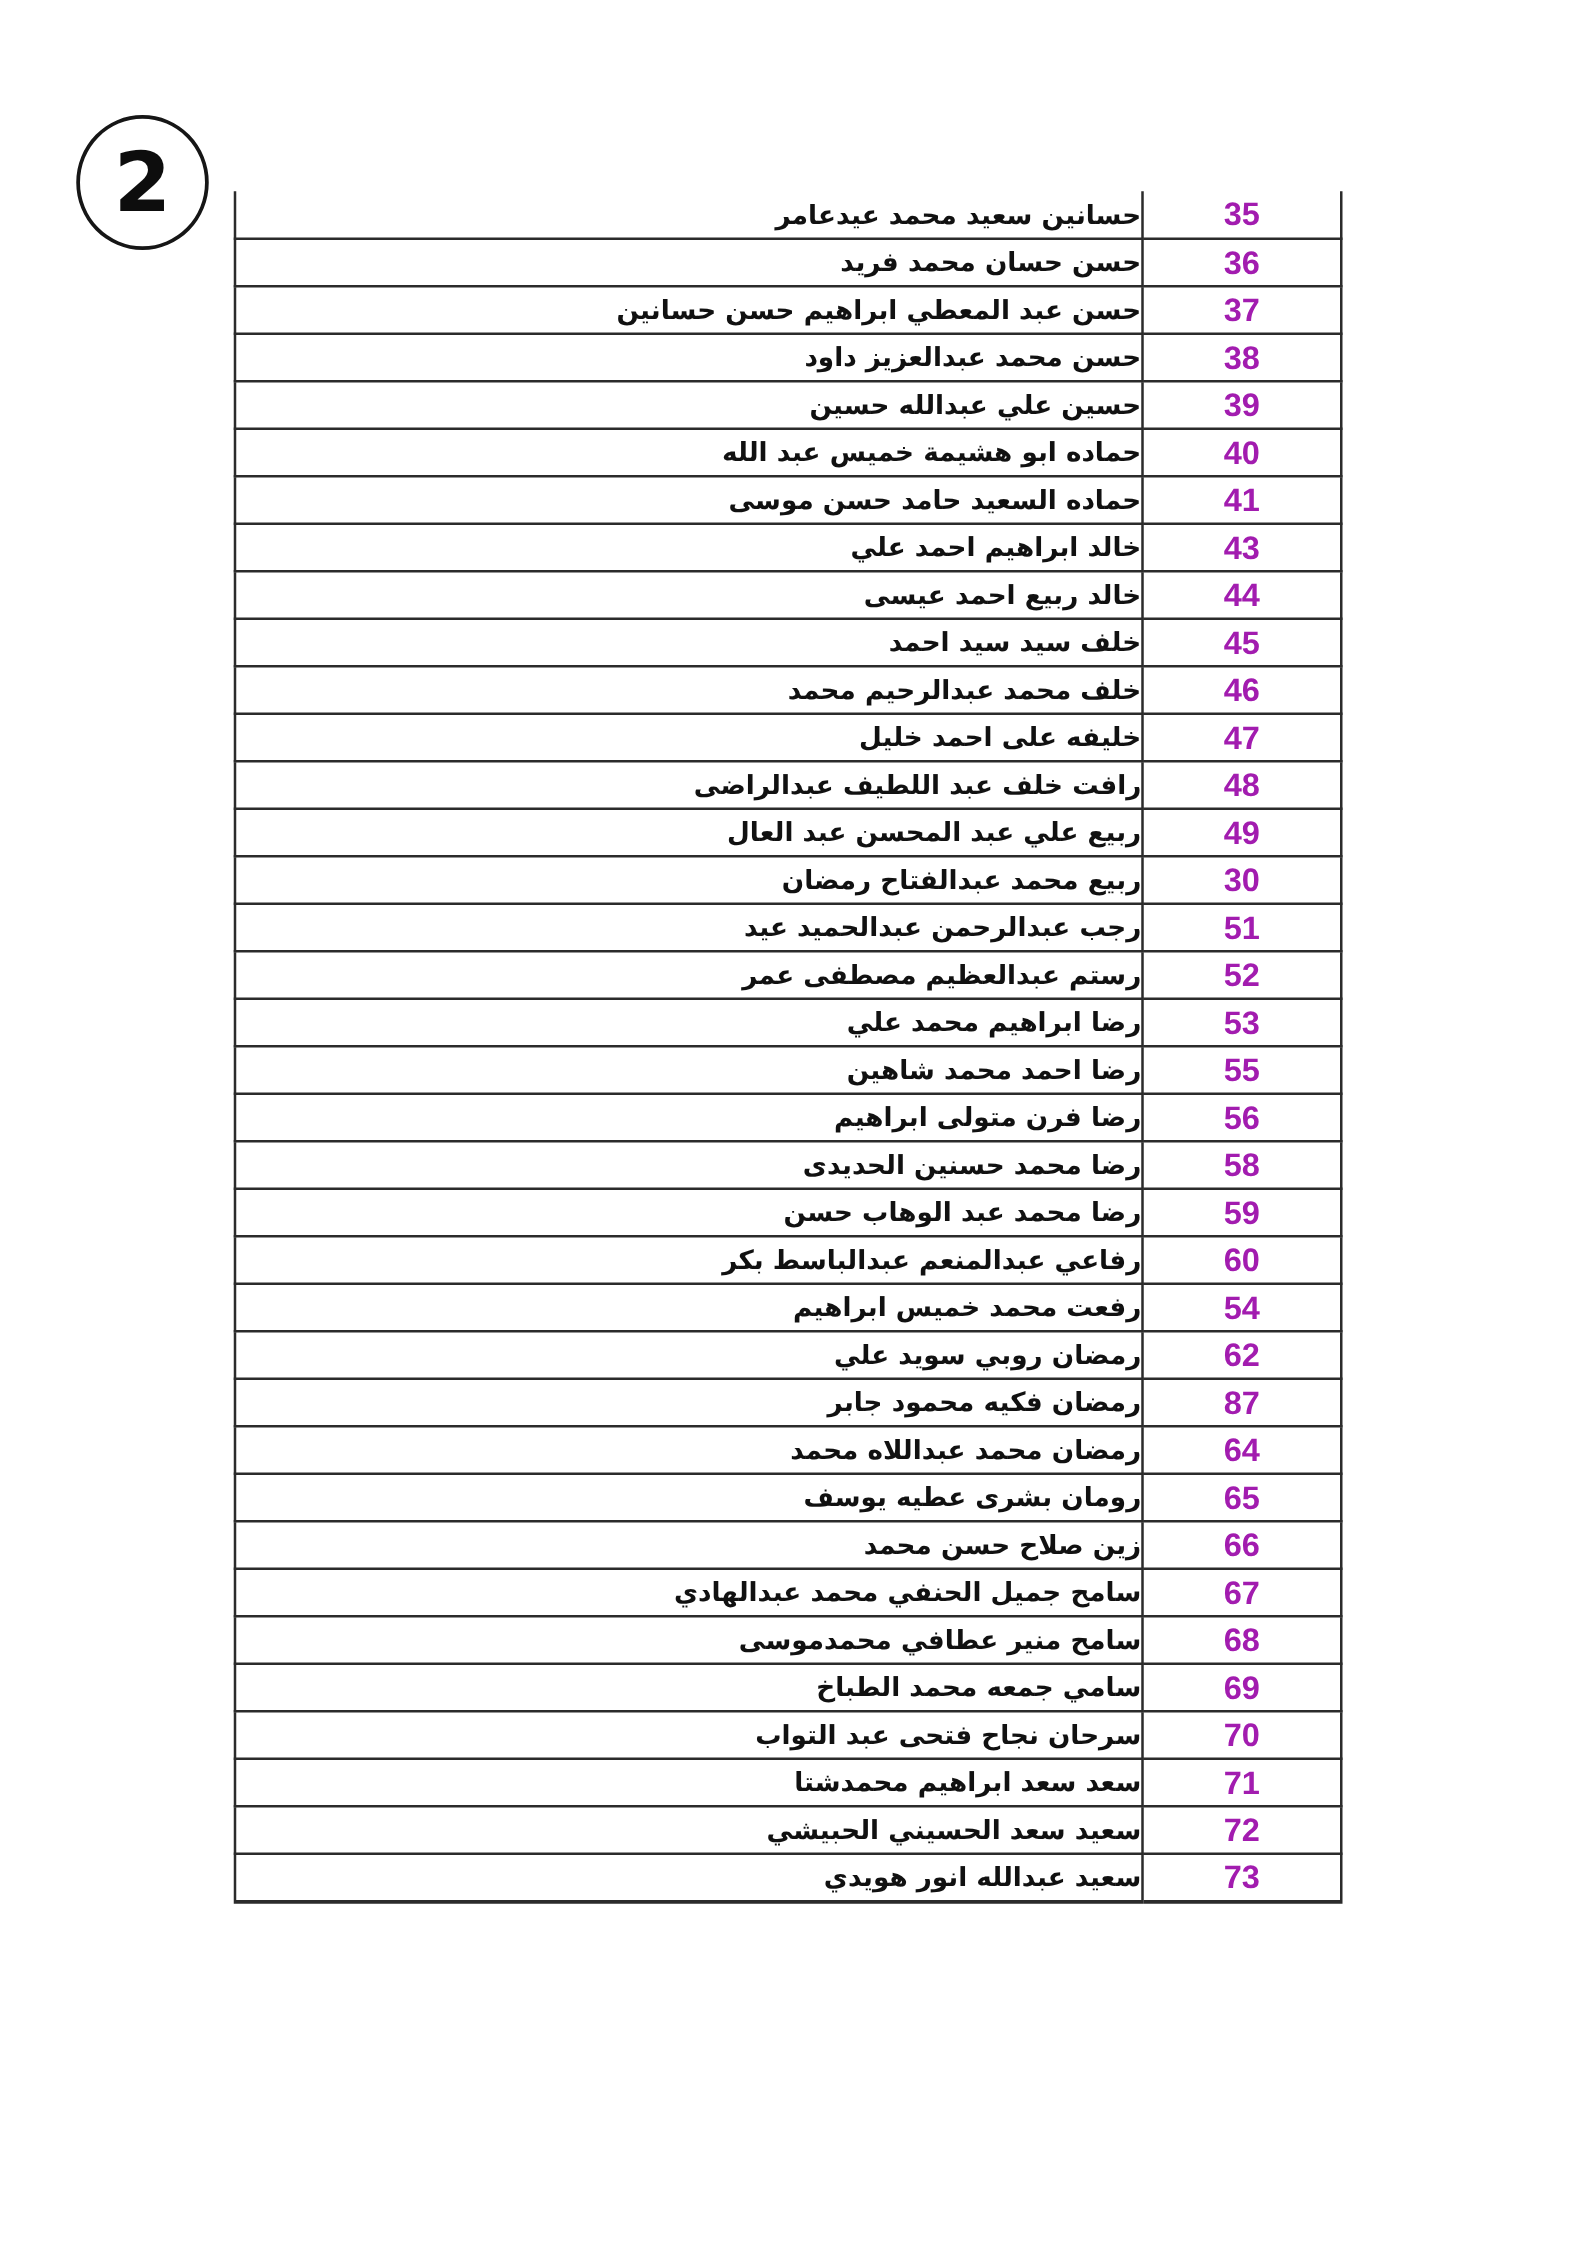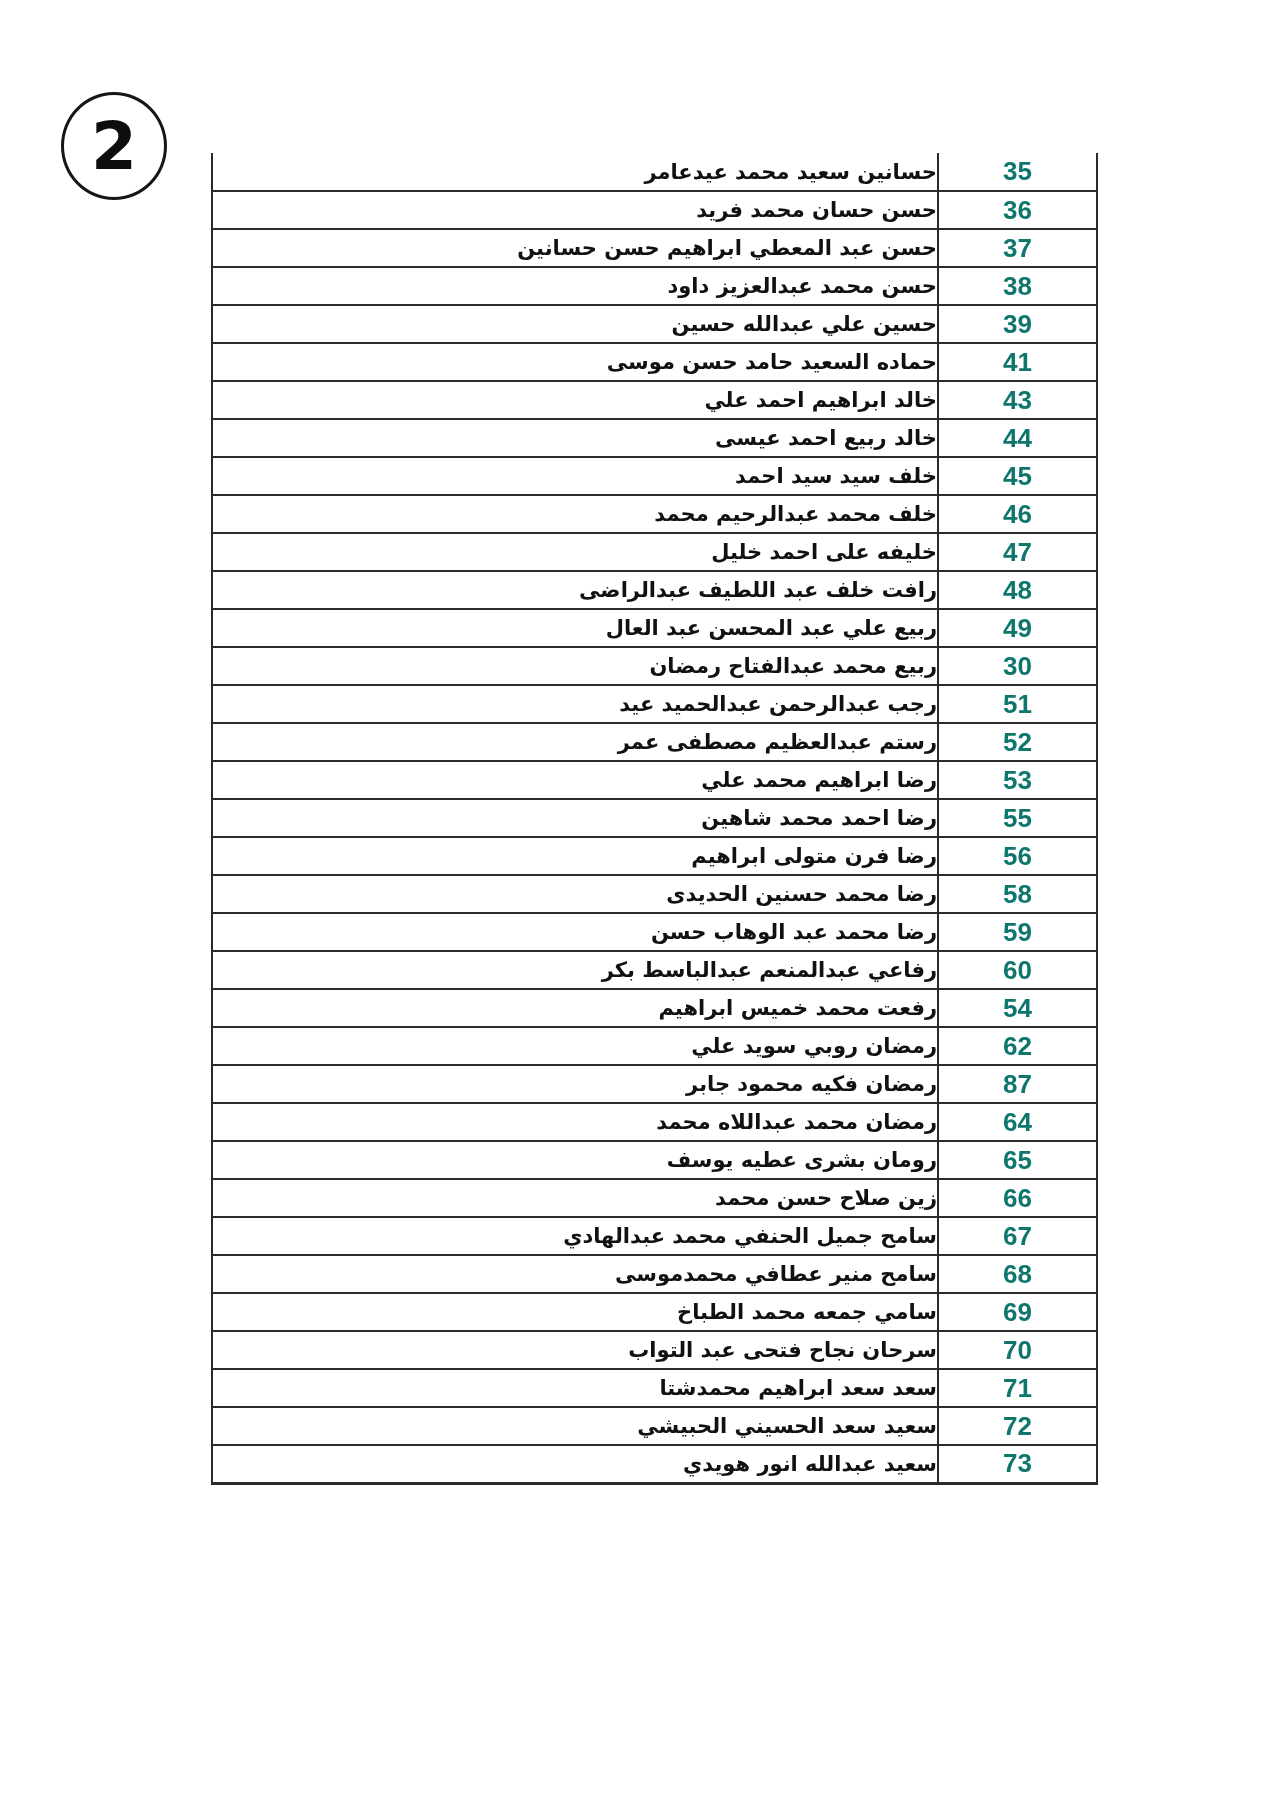--- a/index.html
+++ b/index.html
@@ -27,21 +27,21 @@
     display: flex;
     align-items: center;
     justify-content: center;
     font-size: 66px;
     font-weight: bold;
     color: #0d0d0d;
     box-sizing: border-box;
   }
   table.roster {
     position: absolute;
-    left: 211px;
+    left: 187px;
     top: 153px;
     width: 885px;
     border-collapse: collapse;
     table-layout: fixed;
   }
   table.roster td {
     border: 2px solid #2b2b2b;
     height: 38px;
     box-sizing: border-box;
     vertical-align: middle;
@@ -64,21 +64,21 @@
     font-family: "DejaVu Sans", sans-serif;
     white-space: nowrap;
     overflow: hidden;
   }
   td.number-cell {
     width: 159px;
     text-align: center;
     font-weight: bold;
     font-size: 26px;
     font-family: "Liberation Sans", "DejaVu Sans", sans-serif;
-    color: #0f766e;
+    color: #a21caf;
   }
 </style>
 </head>
 <body>
 
 <div class="page">
 
   <div class="page-number-badge">
     <span>2</span>
   </div>
@@ -103,20 +103,24 @@
     <tr>
       <td class="name-cell">حسن محمد عبدالعزيز داود</td>
       <td class="number-cell">38</td>
     </tr>
 
     <tr>
       <td class="name-cell">حسين علي عبدالله حسين</td>
       <td class="number-cell">39</td>
     </tr>
 
+    <tr>
+      <td class="name-cell">حماده ابو هشيمة خميس عبد الله</td>
+      <td class="number-cell">40</td>
+    </tr>
 
     <tr>
       <td class="name-cell">حماده السعيد حامد حسن موسى</td>
       <td class="number-cell">41</td>
     </tr>
 
 
     <tr>
       <td class="name-cell">خالد ابراهيم احمد علي</td>
       <td class="number-cell">43</td>

